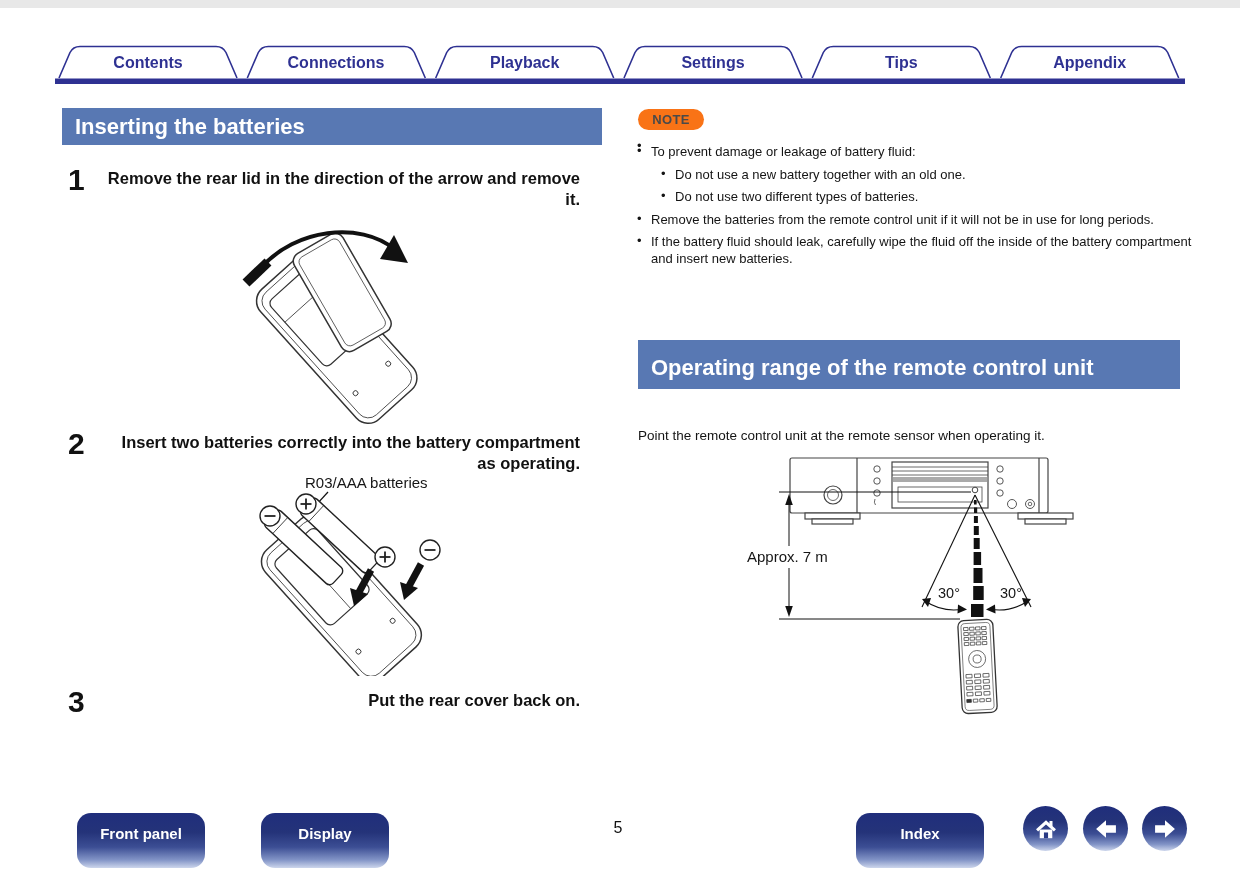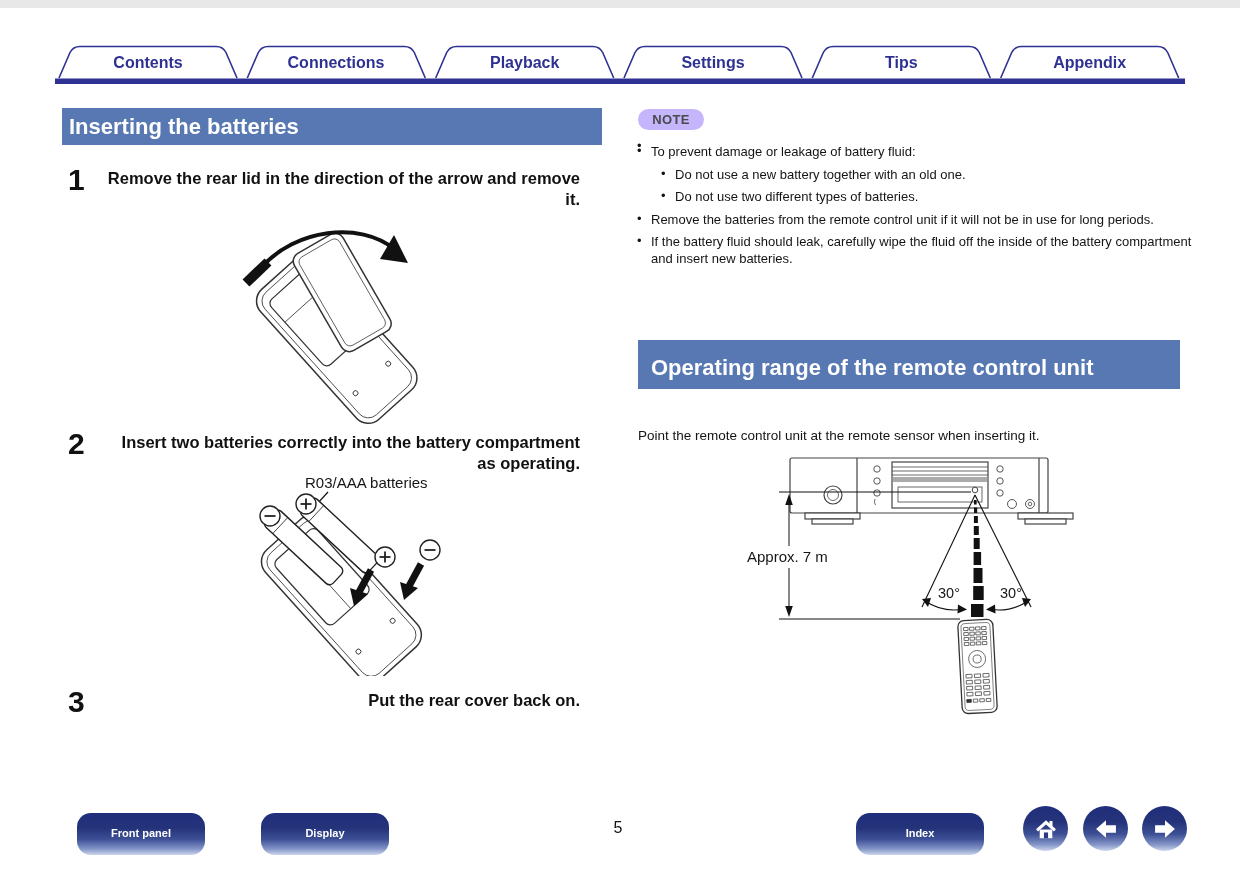--- a/index.html
+++ b/index.html
@@ -6,52 +6,52 @@
   .page{position:relative;width:1240px;height:874px;background:#ffffff;margin:8px auto;
         font-family:"Liberation Sans","DejaVu Sans",sans-serif;color:#161616;overflow:hidden;}
 
   
   .tabbar{position:absolute;left:0;top:0;width:1240px;height:80px;}
   .tabbar text{font-family:"Liberation Sans","DejaVu Sans",sans-serif;font-size:16px;font-weight:bold;
                fill:#2E3192;}
 
   
   .sec-hdr{position:absolute;background:#5878B3;color:#fff;font-weight:bold;font-size:22px;box-sizing:border-box;}
-  .hdr1{left:62px;top:100px;width:540px;height:37px;line-height:37px;padding-left:7px;}
+  .hdr1{left:62px;top:100px;width:540px;height:37px;line-height:37px;padding-left:13px;}
   .hdr2{left:638px;top:332px;width:542px;padding:14px 0 8px 13px;line-height:27px;}
   .hdr2 .hdr-inner{display:block;max-width:478px;}
 
   
   .step{position:absolute;left:68px;width:512px;}
   .s1{top:160px}.s2{top:424px}.s3{top:682px}
   .step-num{position:absolute;left:0;top:-5px;font-size:30px;font-weight:bold;color:#111;}
   .step-text{margin-left:37px;font-size:16.5px;font-weight:bold;line-height:1.28;max-width:475px;color:#111;text-align:right;}
 
   
   .note-badge{position:absolute;left:638px;top:101px;width:66px;height:21px;border-radius:11px;
-              background:#c4b5fd;color:#4a4a4a;font-size:13px;font-weight:bold;text-align:center;
+              background:#f97316;color:#4a4a4a;font-size:13px;font-weight:bold;text-align:center;
               line-height:21px;letter-spacing:.3px;}
   .notes{position:absolute;left:636px;top:130px;width:556px;font-size:13px;line-height:1.33;color:#141414;}
   .n-item{position:relative;padding-left:15px;margin-bottom:4.5px;}
   .n-item .b{position:absolute;left:1px;top:-1px;}
   .n-sub{margin:6px 0 6px 24px;}
 
   .intro{position:absolute;left:638px;top:406px;font-size:13.5px;color:#141414;}
 
   
   .illus{position:absolute;}
   .il1{left:210px;top:213px;}
   .il2{left:178px;top:458px;}
   .il3{left:640px;top:438px;}
   .illus text{font-family:"Liberation Sans","DejaVu Sans",sans-serif;fill:#161616;}
 
   
   .grad{background:linear-gradient(180deg,#202e7c 0%,#243379 35%,#3c4e94 62%,#8193c6 85%,#cdd6ec 100%);}
-  .footer-btn{position:absolute;top:805px;width:128px;height:42px;border-radius:14px;color:#fff;
-              font-weight:bold;font-size:11px;text-align:center;line-height:41px;cursor:pointer;}
+  .footer-btn{position:absolute;top:805px;width:128px;height:55px;border-radius:14px;color:#fff;
+              font-weight:bold;font-size:15px;text-align:center;line-height:41px;cursor:pointer;}
   .fb1{left:77px}.fb2{left:261px}.fb3{left:447px}.fb4{left:666px}.fb5{left:856px}
   .page-num{position:absolute;left:603px;top:811px;width:30px;text-align:center;font-size:16px;color:#111;}
   .circle-btn{position:absolute;top:798px;width:45px;height:45px;border-radius:50%;cursor:pointer;
               display:flex;align-items:center;justify-content:center;}
   .cb1{left:1023px}.cb2{left:1083px}.cb3{left:1142px}
 </style>
 </head>
 <body>
 
 <div class="page">
@@ -176,21 +176,21 @@
       <div class="n-item"><span class="b">•</span><span>Do not use two different types of batteries.</span></div>
     </div>
     <div class="n-item"><span class="b">•</span><span>Remove the batteries from the remote control unit if it will not be in use for long periods.</span></div>
     <div class="n-item"><span class="b">•</span><span>If the battery fluid should leak, carefully wipe the fluid off the inside of the battery compartment and insert new batteries.</span></div>
   </div>
 
   <div class="sec-hdr hdr2">
     <span class="hdr-inner">Operating range of the remote control unit</span>
   </div>
 
-  <p class="intro">Point the remote control unit at the remote sensor when inserting it.</p>
+  <p class="intro">Point the remote control unit at the remote sensor when operating it.</p>
 
   <svg class="illus il3" width="560" height="290" viewBox="0 0 560 290">
 
     <g fill="#fff" stroke="#444" stroke-width="1.2">
       <rect x="150" y="12" width="258" height="55" rx="2"></rect>
       <line x1="217" y1="12" x2="217" y2="67"></line>
       <line x1="399" y1="12" x2="399" y2="67"></line>
       <circle cx="193" cy="49" r="9"></circle>
       <circle cx="193" cy="49" r="5.5" stroke-width="0.8"></circle>
       <circle cx="237" cy="23" r="3.2" stroke-width="0.9"></circle>

